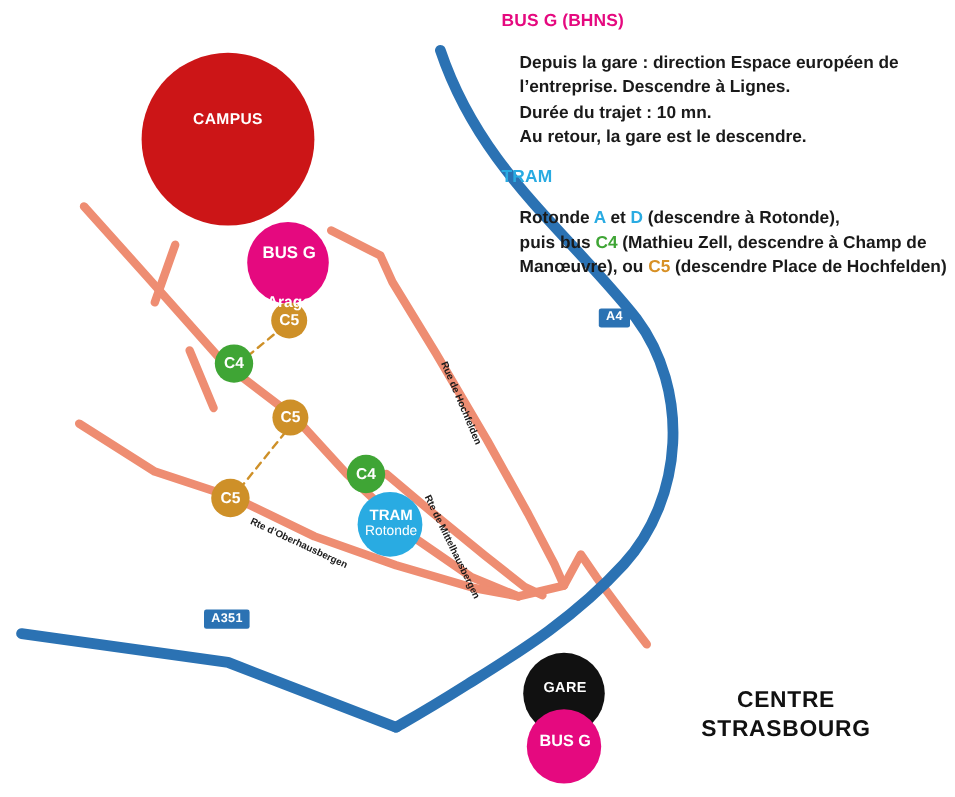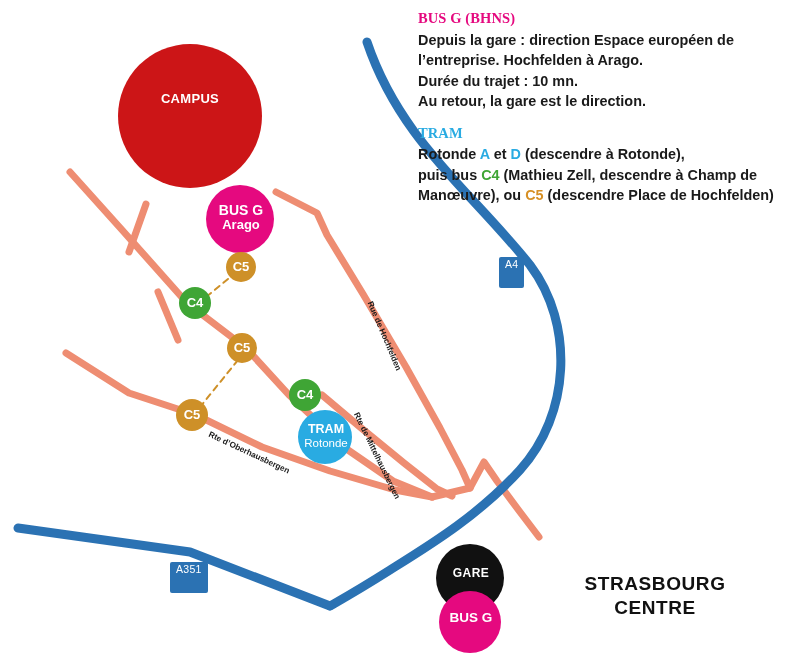--- a/index.html
+++ b/index.html
@@ -35,32 +35,31 @@
     left: 418px;
     top: 10px;
     width: 362px;
   }
   .legend-heading {
     font-weight: bold;
     font-size: 14.5px;
     letter-spacing: 0.1px;
     margin: 0 0 2px 0;
     line-height: 1.22;
-    font-family: Liberation Serif, serif;
   }
   .legend-heading.bus { color: #E5097F; }
   .legend-heading.tram { color: #29ABE2; margin-top: 13px; }
   .legend-line {
     font-size: 14.4px;
     color: #1a1a1a;
     font-weight: bold;
     line-height: 1.42;
     white-space: nowrap;
   }
-  .legend-block { margin: 0; padding: 0; }
+  .legend-block { margin: 15px; padding: 0; }
   .lg-A, .lg-D { color: #29ABE2; font-weight: bold; }
   .lg-C4 { color: #3FA535; font-weight: bold; }
   .lg-C5 { color: #D79025; font-weight: bold; }
 
   
   .marker-label {
     position: absolute;
     color: #ffffff;
     text-align: center;
     font-weight: bold;
@@ -74,21 +73,21 @@
     width: 140px;
     font-size: 13px;
     letter-spacing: 0.3px;
   }
   .arago-label {
     left: 202px;
     top: 203px;
     width: 78px;
     font-size: 14px;
   }
-  .arago-label .sub { font-size: 13px; display:block; }
+  .arago-label .sub { font-size: 13px; display:block;margin-top:27px; }
 
   .rotonde-label {
     left: 292px;
     top: 423px;
     width: 68px;
     font-size: 12.5px;
   }
   .rotonde-label .sub { font-size: 11.5px; display:block; font-weight: normal; }
 
   .gare-label {
@@ -125,28 +124,28 @@
     color: #111111;
     letter-spacing: 0.6px;
     line-height: 1.28;
   }
 
   .road-badge {
     position: absolute;
     background: #2B72B3;
     color: #ffffff;
     font-size: 10.5px;
-    font-weight: normal;
-    padding: 2px 6px 18px 6px;
+    font-weight: bold;
+    padding: 2px 6px 3px 6px;
     border-radius: 2px;
     letter-spacing: 0.3px;
     line-height: 1;
   }
   .badge-a4 { left: 499px; top: 257px; }
-  .badge-a351 { left: 170px; top: 562px; }
+  .badge-a351 { left: 170px; top: 508px; }
 
   .street-label {
     position: absolute;
     font-size: 8.2px;
     font-weight: bold;
     color: #1a1a1a;
     white-space: nowrap;
     transform-origin: left top;
     pointer-events: none;
   }
@@ -232,40 +231,40 @@
   <div class="marker-label gare-label">GARE</div>
   <div class="marker-label busg-bottom-label">BUS G</div>
 
   <div class="stop-label" style="left:226px; top:259px; width:30px;">C5</div>
   <div class="stop-label" style="left:180px; top:295px; width:30px;">C4</div>
   <div class="stop-label" style="left:227px; top:340px; width:30px;">C5</div>
   <div class="stop-label" style="left:177px; top:407px; width:30px;">C5</div>
   <div class="stop-label" style="left:290px; top:387px; width:30px;">C4</div>
 
   <div class="centre-title">
+    <div>CENTRE</div>
     <div>STRASBOURG</div>
-    <div>CENTRE</div>
   </div>
 
   <div class="road-badge badge-a4">A4</div>
   <div class="road-badge badge-a351">A351</div>
 
   <div class="street-label street-hochfelden">Rue de Hochfelden</div>
   <div class="street-label street-mittelhausbergen">Rte de Mittelhausbergen</div>
   <div class="street-label street-oberhausbergen">Rte d’Oberhausbergen</div>
 
   <div class="legend">
 
     <div class="legend-heading bus">BUS G (BHNS)</div>
 
     <div class="legend-block">
       <div class="legend-line">Depuis la gare : direction Espace européen de</div>
-      <div class="legend-line">l’entreprise. Hochfelden à Arago.</div>
+      <div class="legend-line">l’entreprise. Descendre à Lignes.</div>
       <div class="legend-line">Durée du trajet : 10 mn.</div>
-      <div class="legend-line">Au retour, la gare est le direction.</div>
+      <div class="legend-line">Au retour, la gare est le descendre.</div>
     </div>
 
     <div class="legend-heading tram">TRAM</div>
 
     <div class="legend-block">
       <div class="legend-line"><span>Rotonde </span><span class="lg-A">A</span><span> et </span><span class="lg-D">D</span><span> (descendre à Rotonde),</span></div>
 
       <div class="legend-line"><span>puis bus </span><span class="lg-C4">C4</span><span> (Mathieu Zell, descendre à Champ de</span></div>
 
       <div class="legend-line"><span>Manœuvre), ou </span><span class="lg-C5">C5</span><span> (descendre Place de Hochfelden)</span></div>

